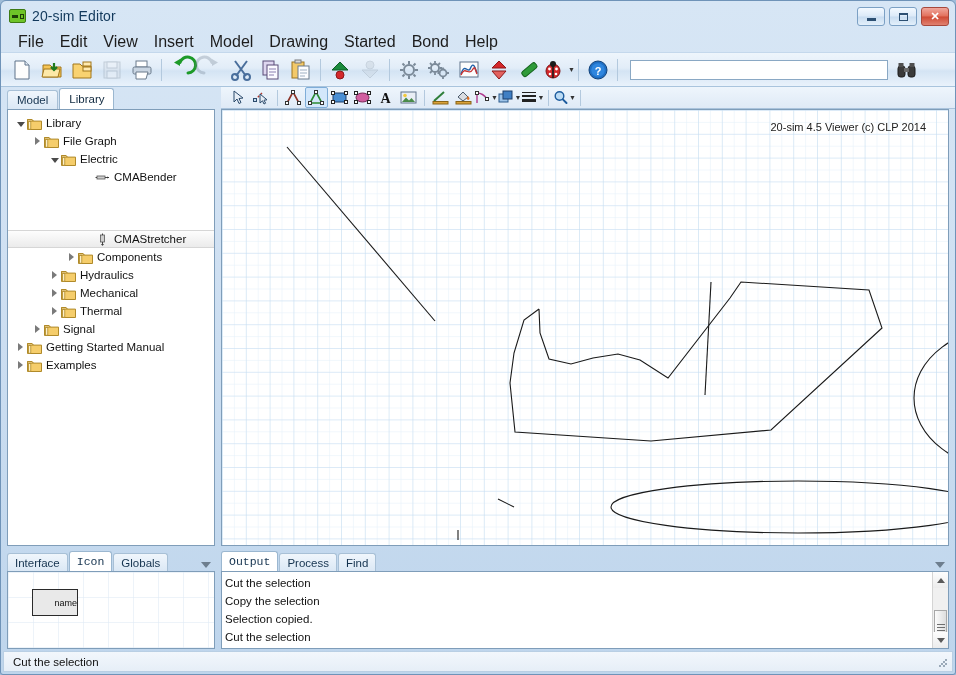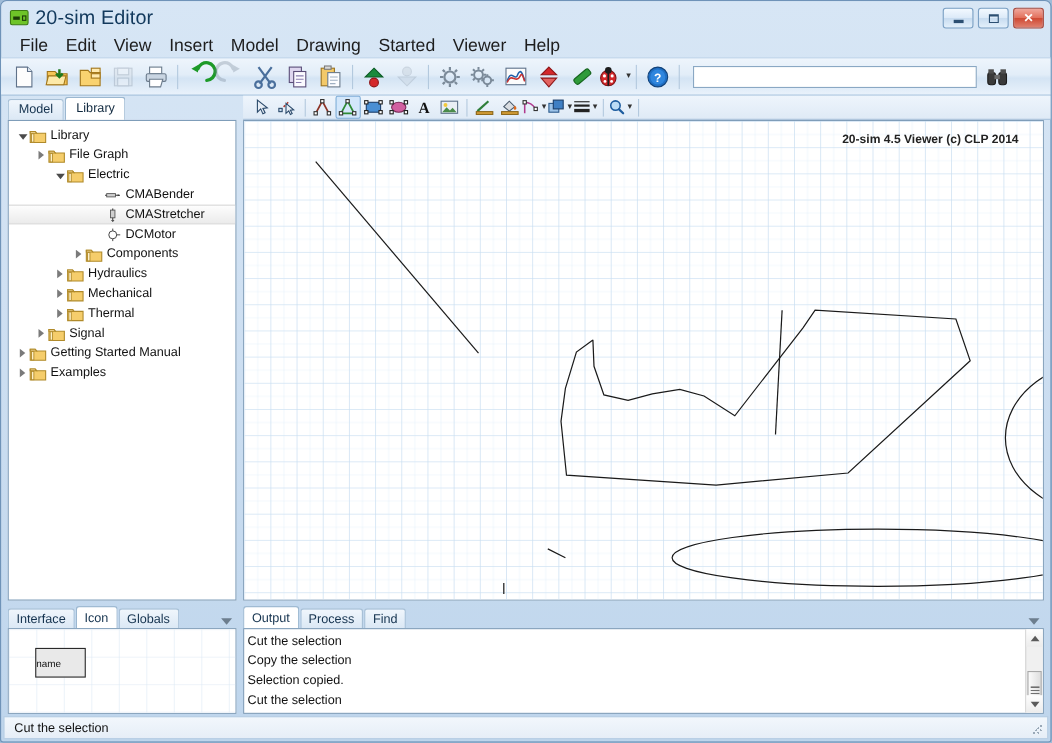--- a/index.html
+++ b/index.html
@@ -29,21 +29,21 @@
     position:relative;box-sizing:border-box;
   }
   .title-icon:before{
     content:"";position:absolute;left:2px;top:5px;width:6px;height:3px;background:#1d3d08;
   }
   .title-icon:after{
     content:"";position:absolute;left:10px;top:4px;width:4px;height:5px;
     border:1px solid #1d3d08;box-sizing:border-box;
   }
   .title-text{
-    font-size:18px;color:#12395c;letter-spacing:.1px;
+    font-size:14px;color:#12395c;letter-spacing:.1px;
   }
   .winbtns{position:absolute;right:6px;top:6px;display:flex;gap:4px;}
   .winbtn{
     width:28px;height:19px;border:1px solid #7ba0c4;border-radius:3px;
     background:linear-gradient(to bottom,#f3f9ff 0%,#dceaf8 48%,#c8dcf0 52%,#e3f0fb 100%);
     position:relative;box-sizing:border-box;
   }
   .winbtn.close{
     border-color:#a6483c;
     background:linear-gradient(to bottom,#f0a79c 0%,#e2705c 48%,#cf4a34 52%,#e08170 100%);
@@ -127,21 +127,21 @@
     position:absolute;left:6px;top:108px;width:208px;height:437px;
     background:#fff;border:1px solid #7f9db9;box-sizing:border-box;overflow:hidden;
   }
   .tree{padding:4px 0 0 0;font-size:11.5px;color:#111;}
   .tnode{
     height:18px;display:flex;align-items:center;white-space:nowrap;cursor:default;
   }
   .tnode.selected{
     background:linear-gradient(to bottom,#fdfdfd,#ebebeb);
     border-top:1px solid #d6d6d6;border-bottom:1px solid #d6d6d6;
-    width:206px;box-sizing:border-box;
+    width:206px;box-sizing:border-box;margin-top:44px;
   }
   .arrow{
     width:13px;height:13px;display:inline-flex;align-items:center;justify-content:center;
     flex:0 0 13px;
   }
   .arrow .tri{
     width:0;height:0;border-style:solid;
   }
   .arrow.collapsed .tri{
     border-width:4px 0 4px 5px;border-color:transparent transparent transparent #7a7a7a;
@@ -157,56 +157,56 @@
   .leafico{width:15px;height:13px;flex:0 0 15px;margin-right:4px;position:relative;}
   .tlabel{line-height:13px;}
 
   
   .canvaswrap{
     position:absolute;left:220px;top:108px;right:6px;height:437px;
     background:#fff;border:1px solid #7f9db9;box-sizing:border-box;overflow:hidden;
   }
   .canvas{position:absolute;left:0;top:0;right:0;bottom:0;overflow:hidden;}
   .viewer-label{
-    position:absolute;right:22px;top:11px;font-size:11px;color:#222;font-weight:bold;
+    position:absolute;right:22px;top:11px;font-size:11px;color:#222;
   }
 
   
   .bottomleft{
     position:absolute;left:6px;top:550px;width:208px;height:98px;
   }
   .bottomright{
     position:absolute;left:220px;top:550px;right:6px;height:98px;
   }
   .smalltabs{
     height:20px;display:flex;align-items:flex-end;position:relative;
   }
   .stab{
     height:17px;padding:0 7px;font-size:11.5px;color:#15334f;
     display:flex;align-items:center;
     border:1px solid #a8c0d6;border-bottom:none;border-radius:3px 3px 0 0;
     background:linear-gradient(to bottom,#f0f6fc,#dbe8f5);margin-right:1px;
   }
-  .stab.active{height:19px;background:#fff;border-color:#9bb7d0;}
+  .stab.active{height:19px;background:#fff;border-color:#9bb7d0;font-family:Liberation Mono, monospace;}
   .updown{
     position:absolute;right:4px;bottom:3px;display:flex;gap:6px;align-items:center;
   }
   .updown .t{width:0;height:0;border-style:solid;border-width:0 5px 6px 5px;
     border-color:#6d7e8e transparent transparent transparent;transform:rotate(180deg);}
   .updown .d{width:0;height:0;border-style:solid;border-width:6px 5px 0 5px;
     border-color:#6d7e8e transparent transparent transparent;}
   .paneinner{
     position:absolute;left:0;right:0;top:20px;bottom:0;
     background:#fff;border:1px solid #7f9db9;box-sizing:border-box;overflow:hidden;
   }
   .iconcanvas{position:absolute;inset:0;overflow:hidden;}
   .namebox{
     position:absolute;left:24px;top:17px;width:46px;height:27px;
     background:#e9e9e9;border:1.5px solid #2a2a2a;
-    display:flex;align-items:center;justify-content:flex-start;
+    display:flex;align-items:center;justify-content:flex-end;
     font-size:9px;color:#111;box-sizing:border-box;
   }
   .outlist{
     position:absolute;left:0;right:17px;top:0;bottom:0;padding:2px 0 0 3px;
     font-size:11.5px;color:#111;overflow:hidden;
   }
   .outline-row{height:18px;line-height:18px;white-space:nowrap;}
   .vscroll{
     position:absolute;right:0;top:0;bottom:0;width:16px;
     background:#f0f0f0;border-left:1px solid #d4d4d4;box-sizing:border-box;
@@ -273,21 +273,21 @@
   </div>
 
   <div class="menubar">
     <div class="menu-item">File</div>
     <div class="menu-item">Edit</div>
     <div class="menu-item">View</div>
     <div class="menu-item">Insert</div>
     <div class="menu-item">Model</div>
     <div class="menu-item">Drawing</div>
     <div class="menu-item">Started</div>
-    <div class="menu-item">Viewer</div>
+    <div class="menu-item">Bond</div>
     <div class="menu-item">Help</div>
   </div>
 
   <div class="toolbar1">
 
     <div class="tb-btn">
       <svg width="22" height="22" viewBox="0 0 22 22">
         <path d="M4 2 h10 l4 4 v14 h-14 z" fill="#fdfdfd" stroke="#5f728a" stroke-width="1"></path>
         <path d="M14 2 v4 h4" fill="#e4ecf5" stroke="#5f728a" stroke-width="1"></path>
       </svg>
@@ -636,29 +636,20 @@
         </div>
         <div class="tnode selected">
           <span style="width: 74px; flex: 0 0 auto;"></span>
           <span class="arrow leaf"></span>
           <span class="leafico"><svg width="15" height="13" viewBox="0 0 15 13">
               <rect x="5.5" y="2" width="4" height="7" fill="#cfcfcf" stroke="#555" stroke-width="0.8"></rect>
               <path d="M7.5 0.5 v1.6 M7.5 9 v3.2" stroke="#333" stroke-width="0.9"></path>
               <path d="M6.3 11 l1.2 1.4 l1.2 -1.4" fill="none" stroke="#333" stroke-width="0.8"></path>
             </svg></span>
           <span class="tlabel">CMAStretcher</span>
-        </div>
-        <div class="tnode">
-          <span style="width: 74px; flex: 0 0 auto;"></span>
-          <span class="arrow leaf"></span>
-          <span class="leafico"><svg width="15" height="13" viewBox="0 0 15 13">
-              <circle cx="7.5" cy="6.5" r="3.6" fill="none" stroke="#444" stroke-width="0.9"></circle>
-              <path d="M7.5 0.8 v2.1 M11.1 6.5 h3.2 M7.5 10.1 v2.1" stroke="#444" stroke-width="0.9"></path>
-            </svg></span>
-          <span class="tlabel">DCMotor</span>
         </div>
         <div class="tnode">
           <span style="width: 57px; flex: 0 0 auto;"></span>
           <span class="arrow collapsed">
             <span class="tri"></span>
           </span>
           <span class="folder">
             <svg width="15" height="13" viewBox="0 0 15 13">
               <path d="M0.5 2.5 h4.5 l1.3 1.6 h8.2 v8.4 h-14 z" fill="#f5cd6b" stroke="#b08a2a" stroke-width="1"></path>
               <path d="M0.5 2.5 h4.5 l1.3 1.6 h-5.8 z" fill="#fbe3a8" stroke="#b08a2a" stroke-width="1"></path>

